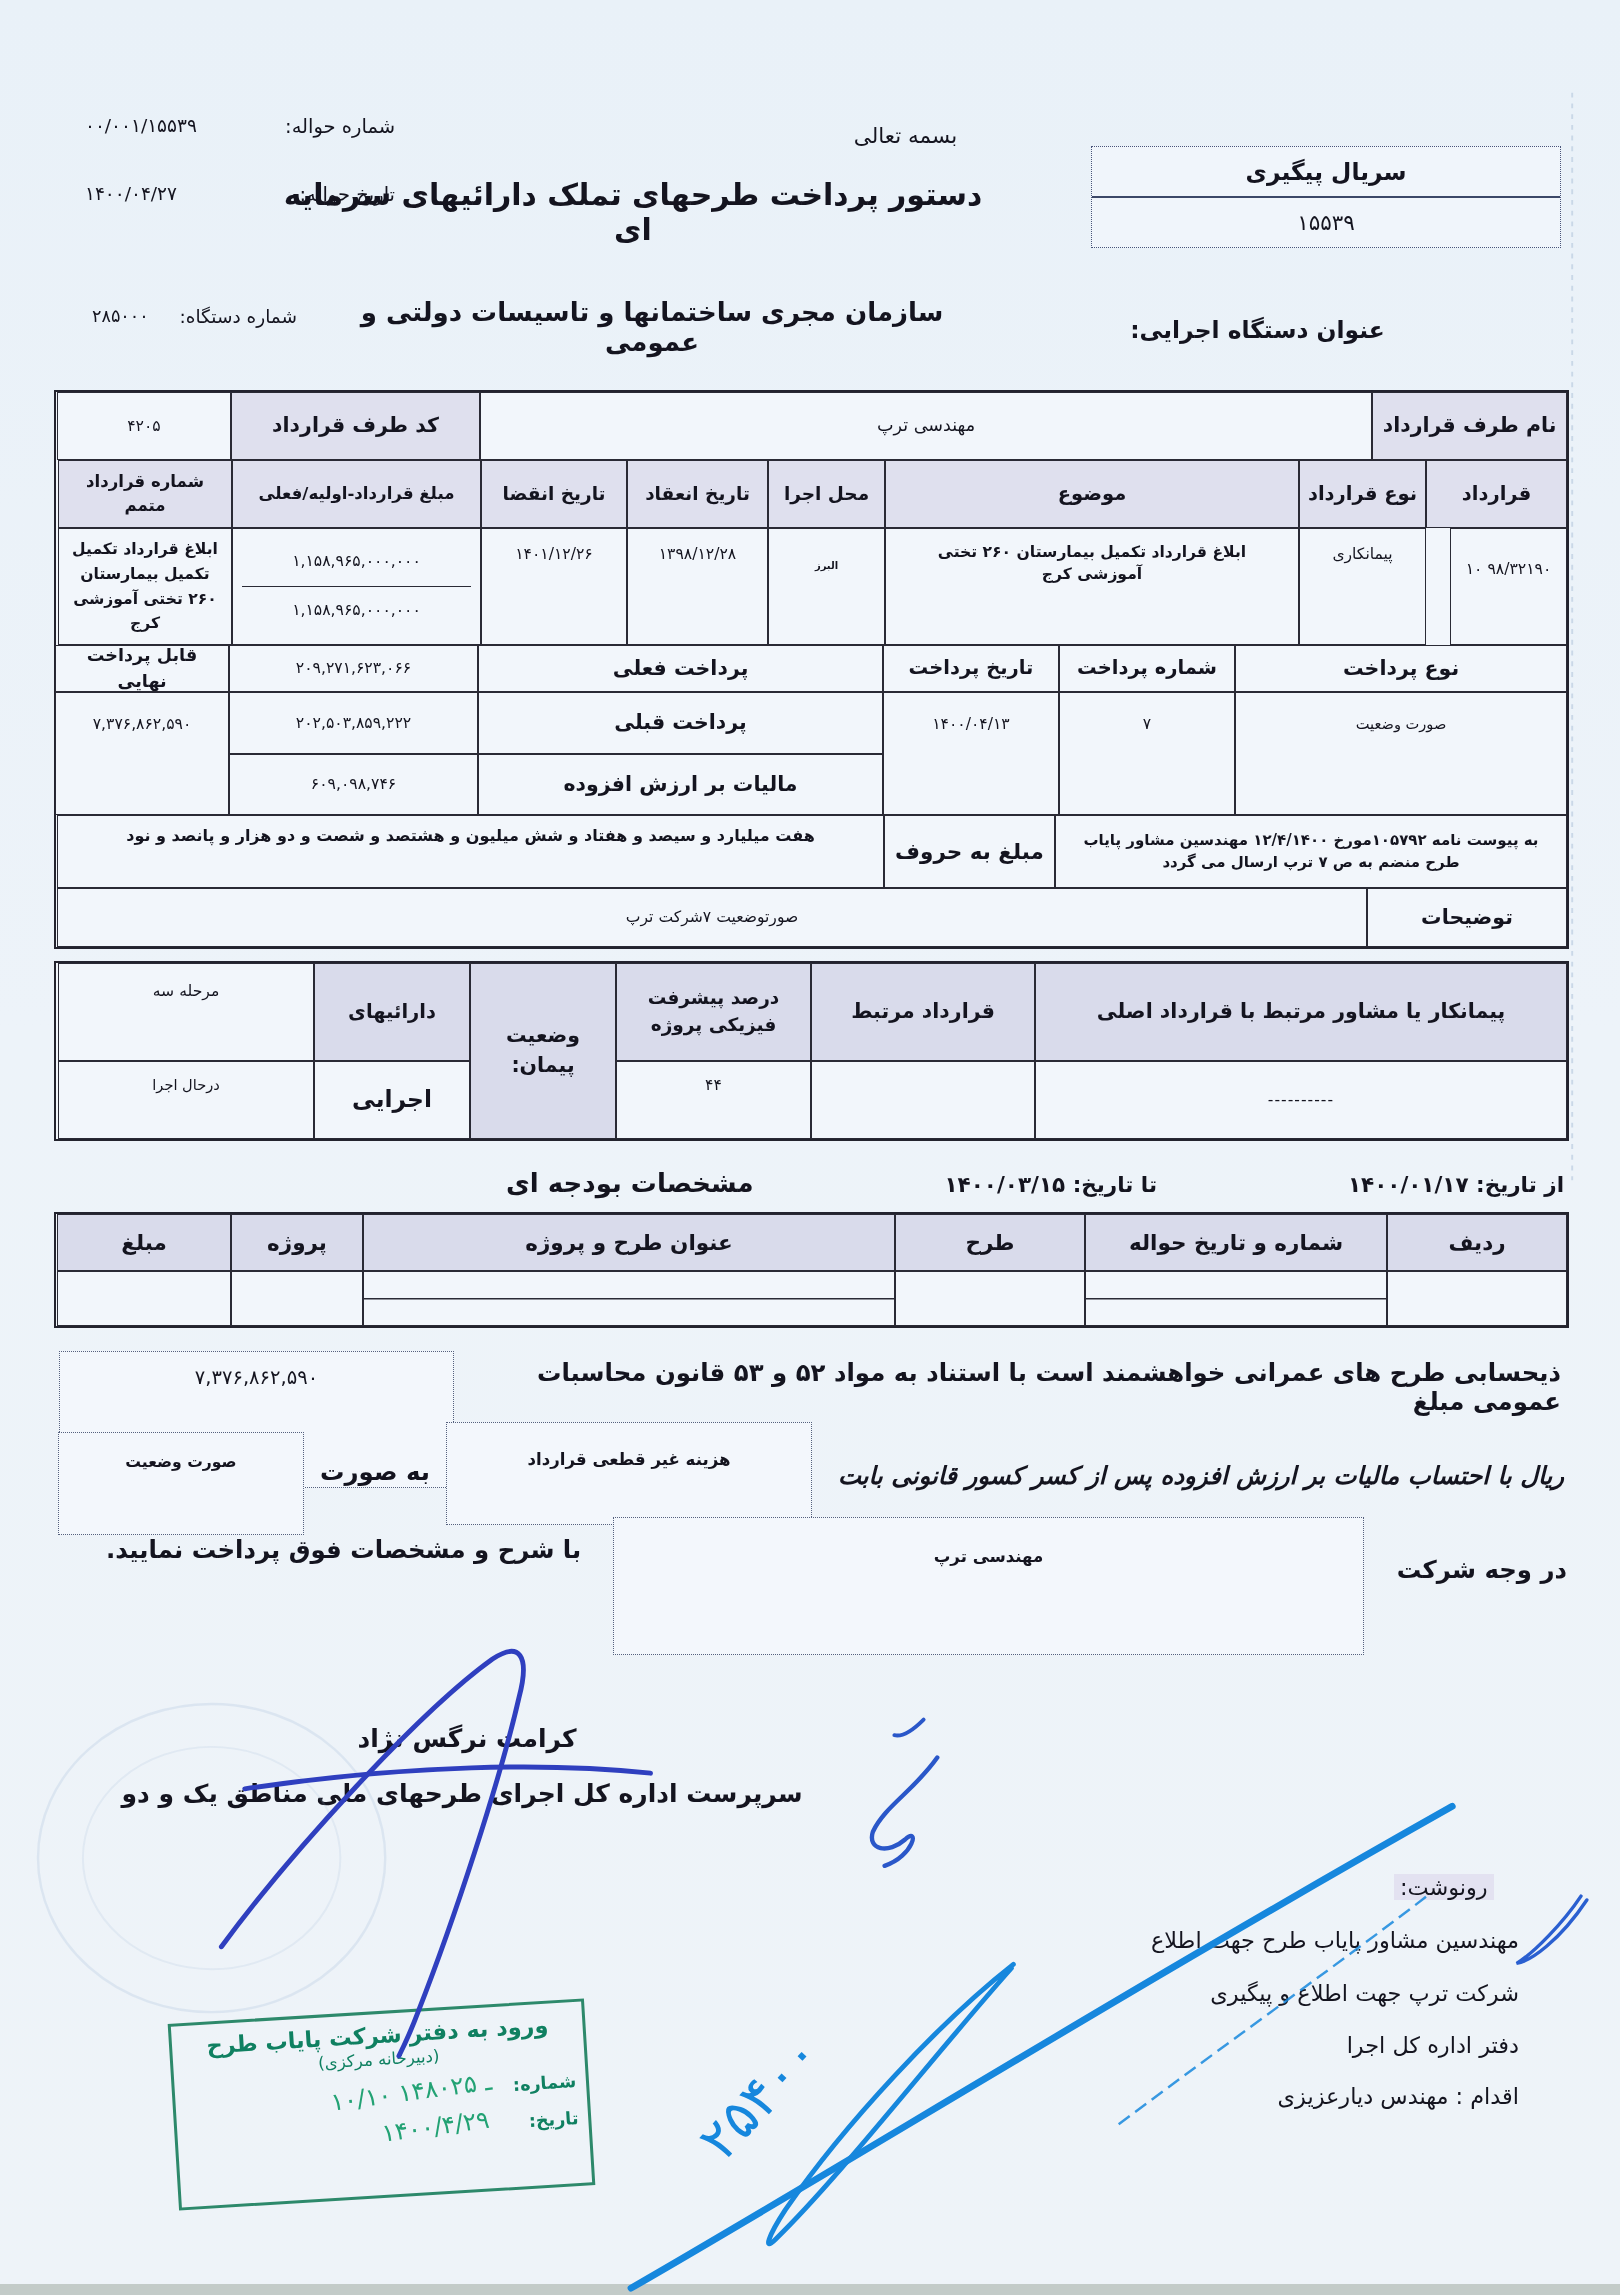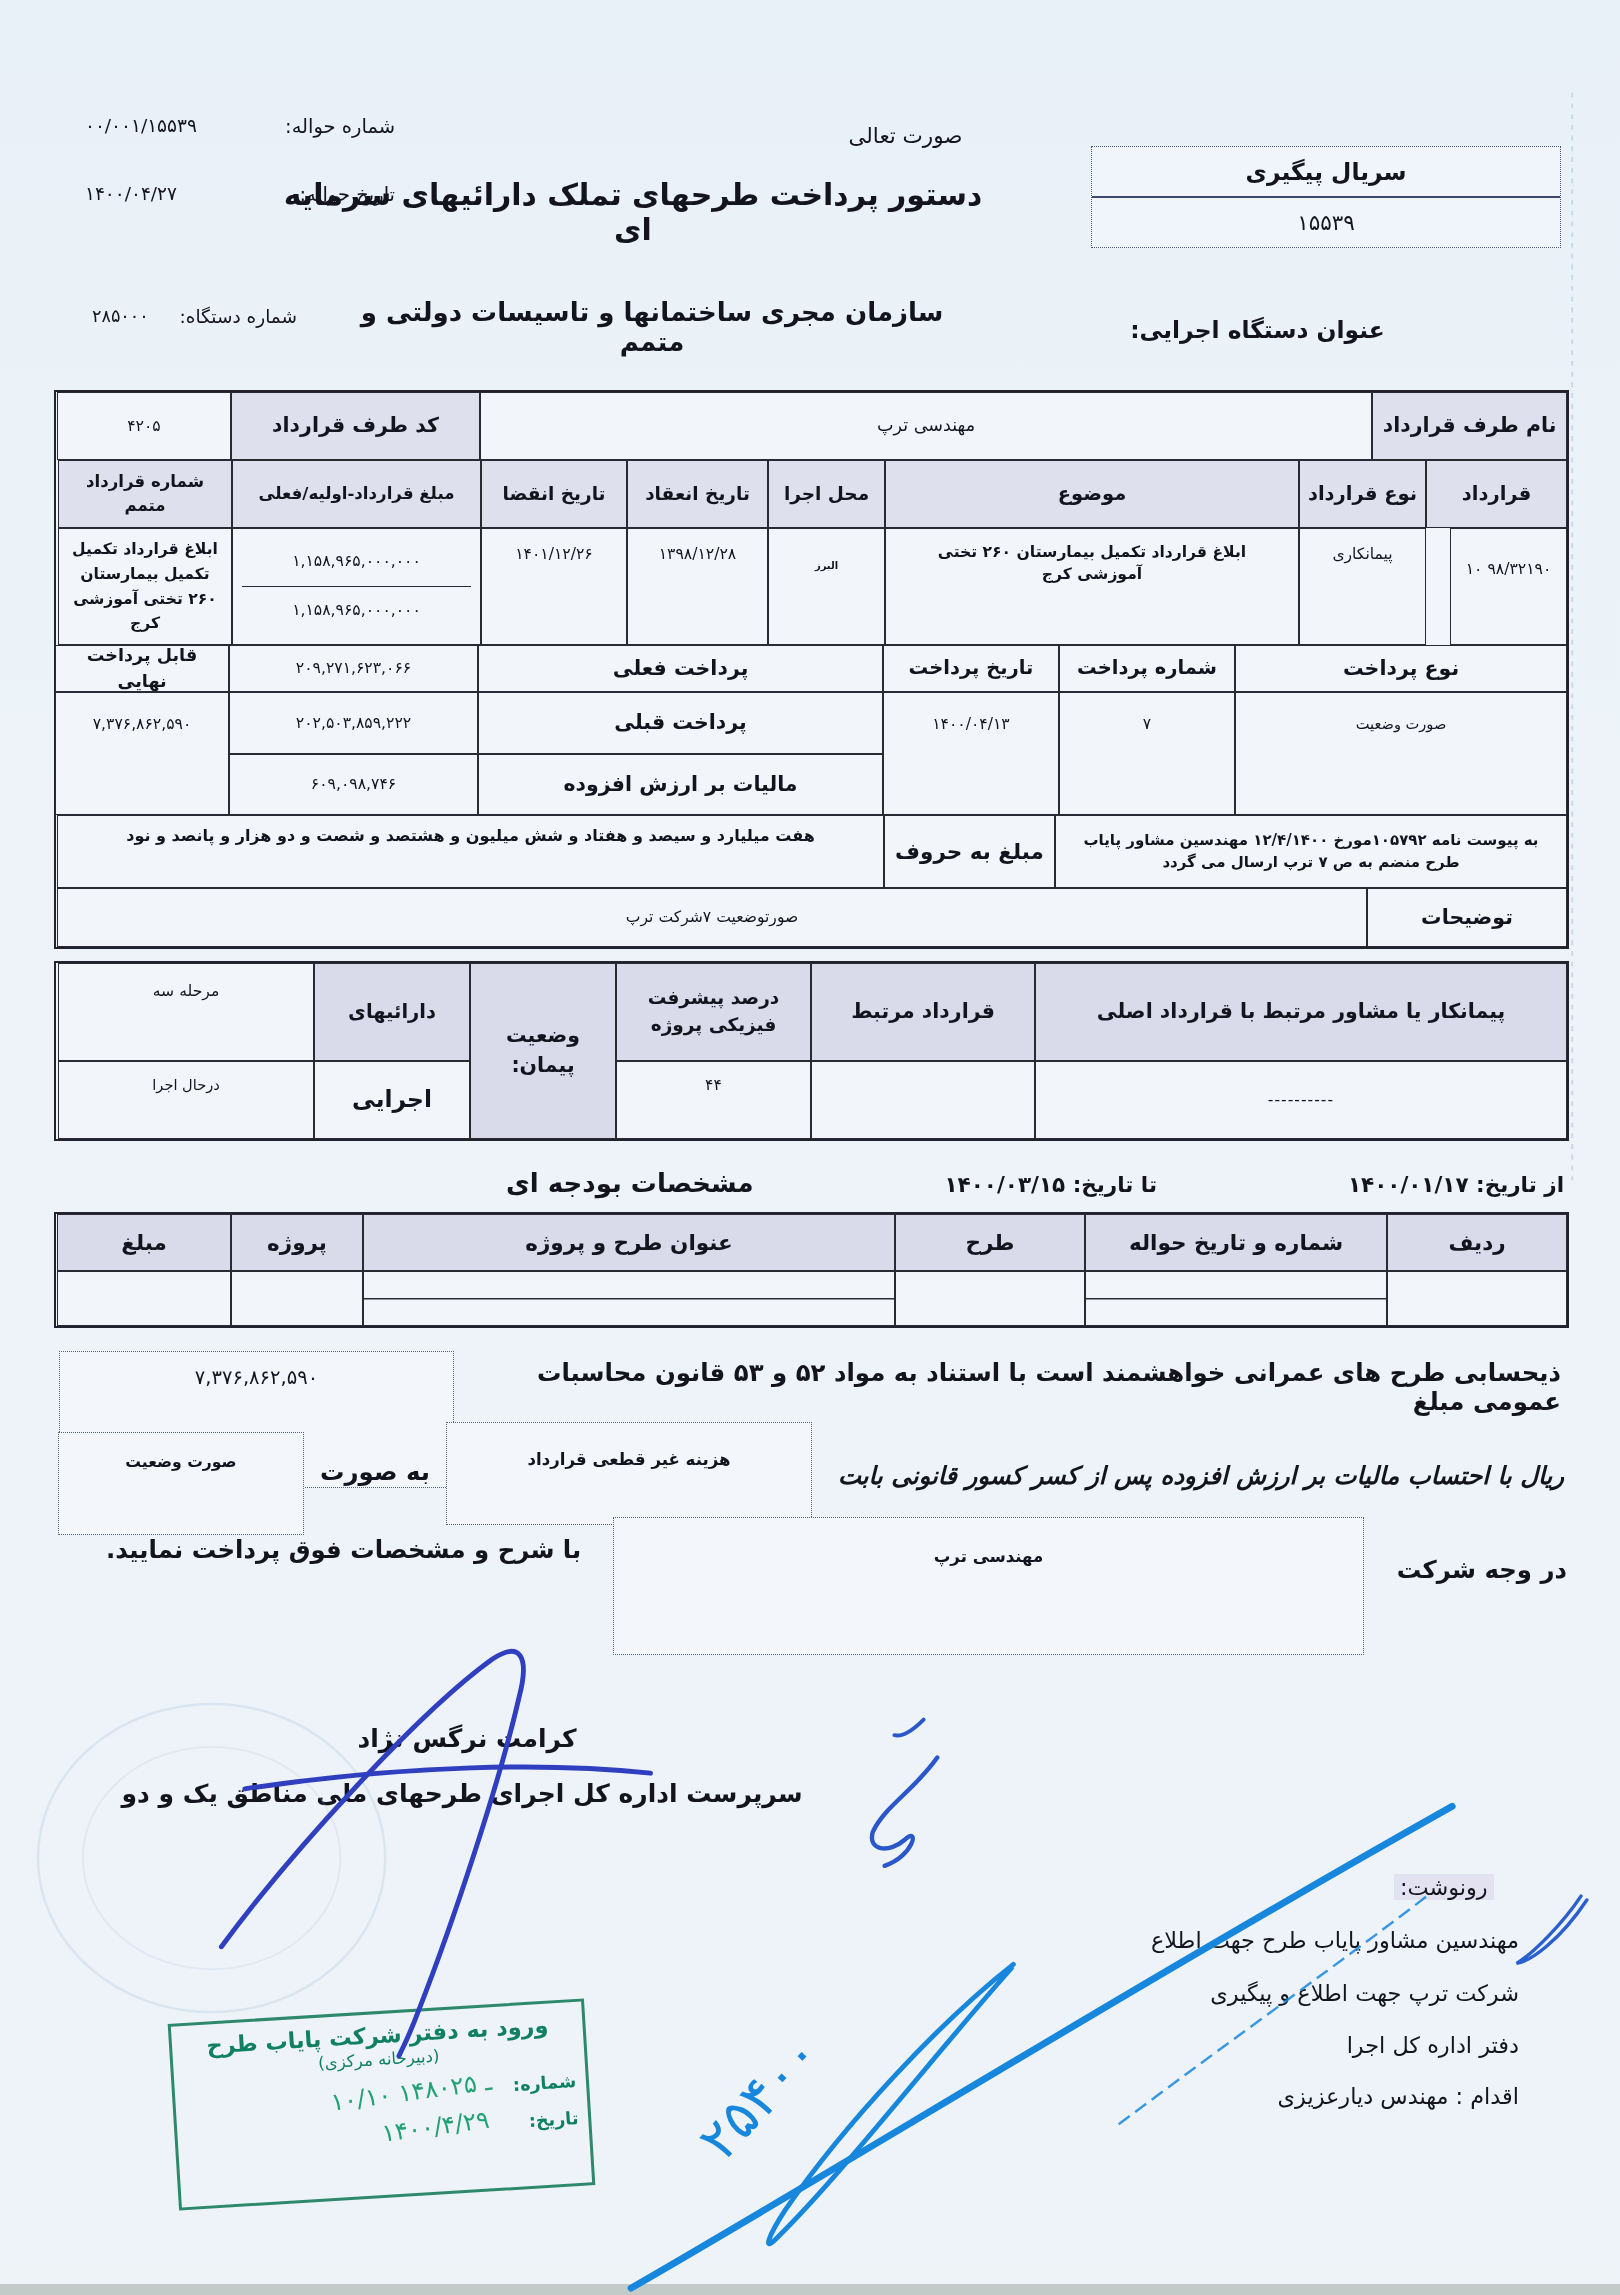--- a/index.html
+++ b/index.html
@@ -52,23 +52,23 @@
   </div>
   <div class="abs" style="left:86px; top:183px; width:310px; display:flex; justify-content:space-between; font-size:19.5px;">
     <span>تاریخ حواله:</span>
     <span class="ltr" style="font-size:18.5px;">۱۴۰۰/۰۴/۲۷</span>
   </div>
   <div class="abs" style="left:93px; top:306px; width:205px; display:flex; justify-content:space-between; font-size:18.5px;">
     <span>شماره دستگاه:</span>
     <span class="ltr" style="font-size:17.6px;">۲۸۵۰۰۰</span>
   </div>
 
-  <div class="abs ctr" style="left:809px; top:123px; width:195px; font-size:21.5px;">صورت تعالی</div>
+  <div class="abs ctr" style="left:809px; top:123px; width:195px; font-size:21.5px;">بسمه تعالی</div>
   <div class="abs ctr b" style="left:283px; top:177px; width:702px; font-size:30px;">دستور پرداخت طرحهای تملک دارائیهای سرمایه ای</div>
-  <div class="abs ctr b" style="left:346px; top:297px; width:614px; font-size:26px;">سازمان مجری ساختمانها و تاسیسات دولتی و متمم</div>
+  <div class="abs ctr b" style="left:346px; top:297px; width:614px; font-size:26px;">سازمان مجری ساختمانها و تاسیسات دولتی و عمومی</div>
   <div class="abs ctr b" style="left:1117px; top:316px; width:283px; font-size:23.4px;">عنوان دستگاه اجرایی:</div>
 
   <div class="abs" style="left:1092px; top:146px; width:470px; border:1.6px dotted #49557a; background:#f0f5fb;">
     <div class="ctr b" style="height:51px; line-height:51px; font-size:23.4px; border-bottom:2px solid #3c4868;">سریال پیگیری</div>
     <div class="ctr ltr" style="height:49px; line-height:49px; font-size:21.5px;">۱۵۵۳۹</div>
   </div>
 
   <div class="tbl" style="left:55px; top:390px; width:1515px;">
 
     <div class="grid" style="grid-template-columns:195px 892px 249px 174px; grid-auto-rows:68px;">

